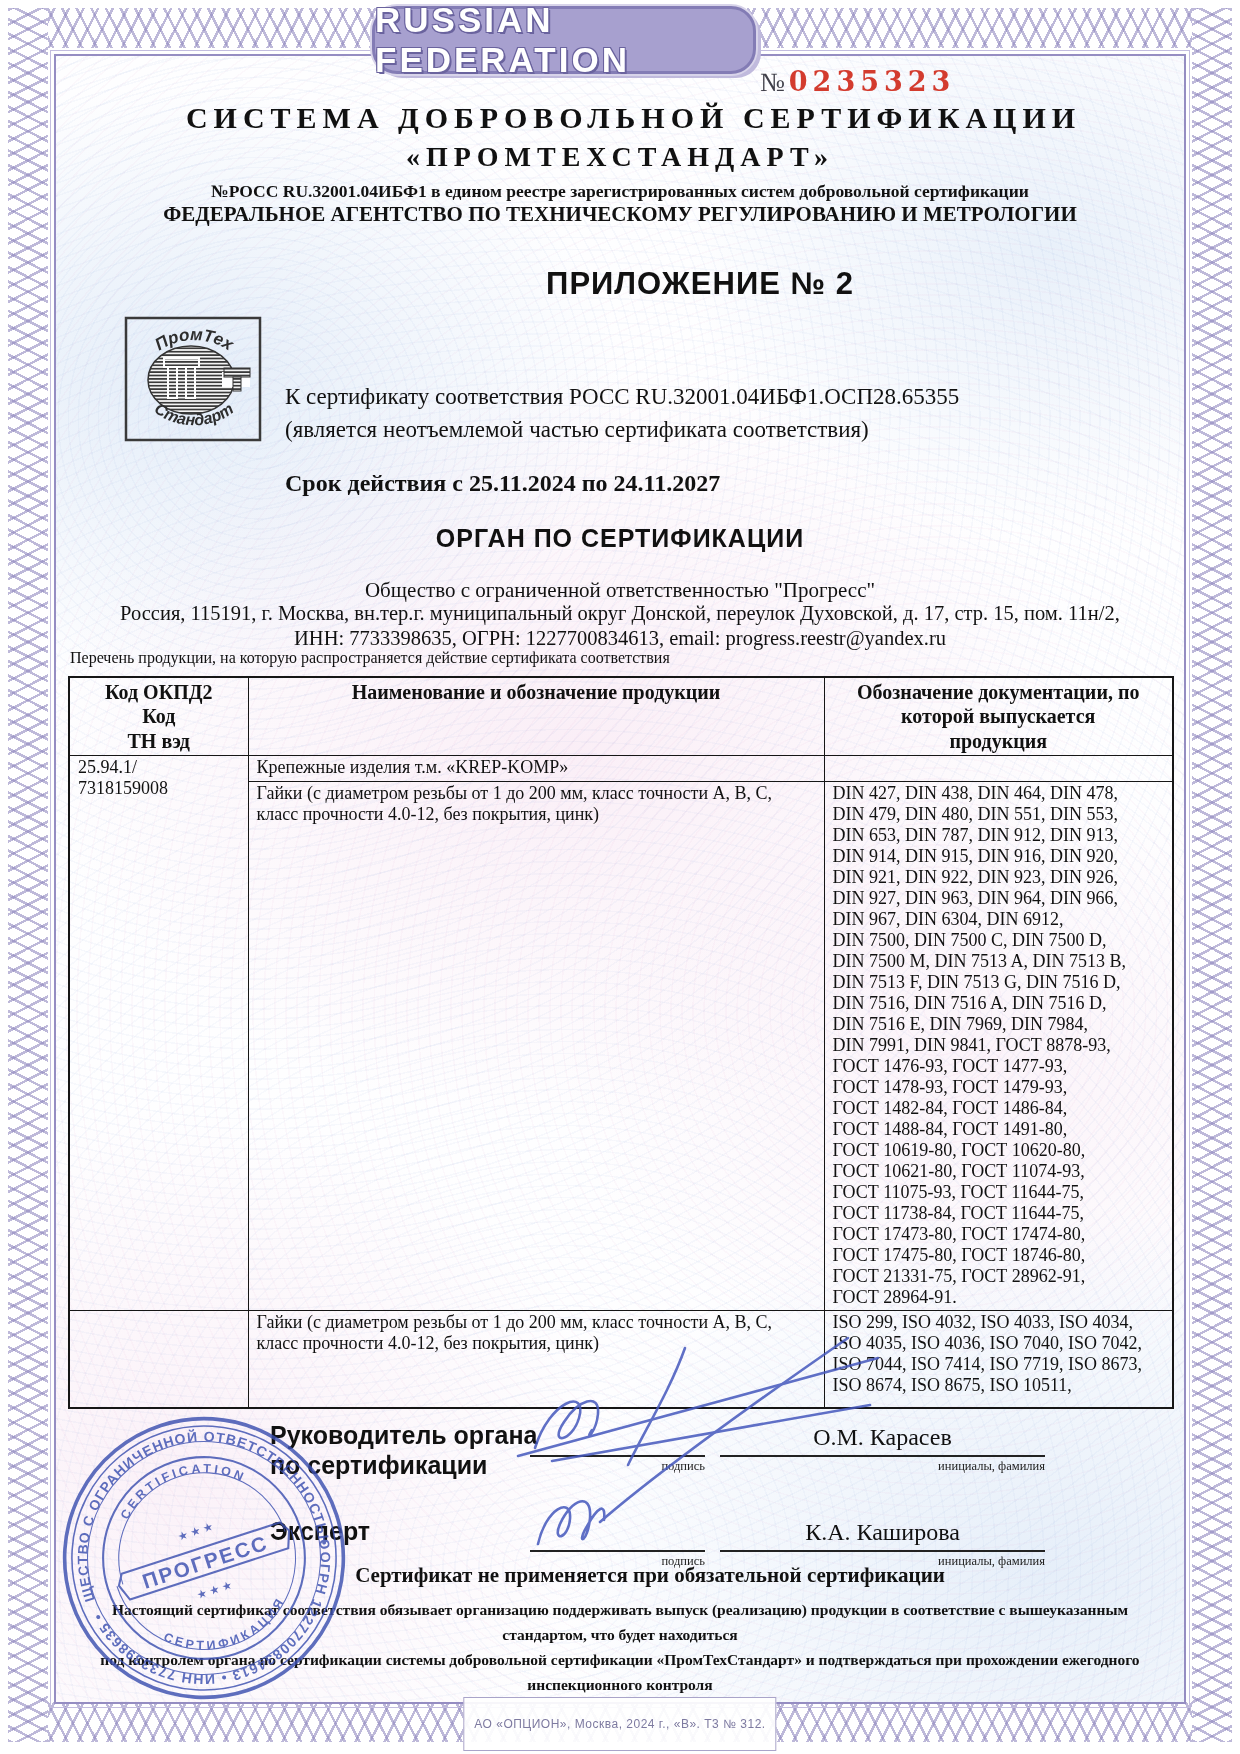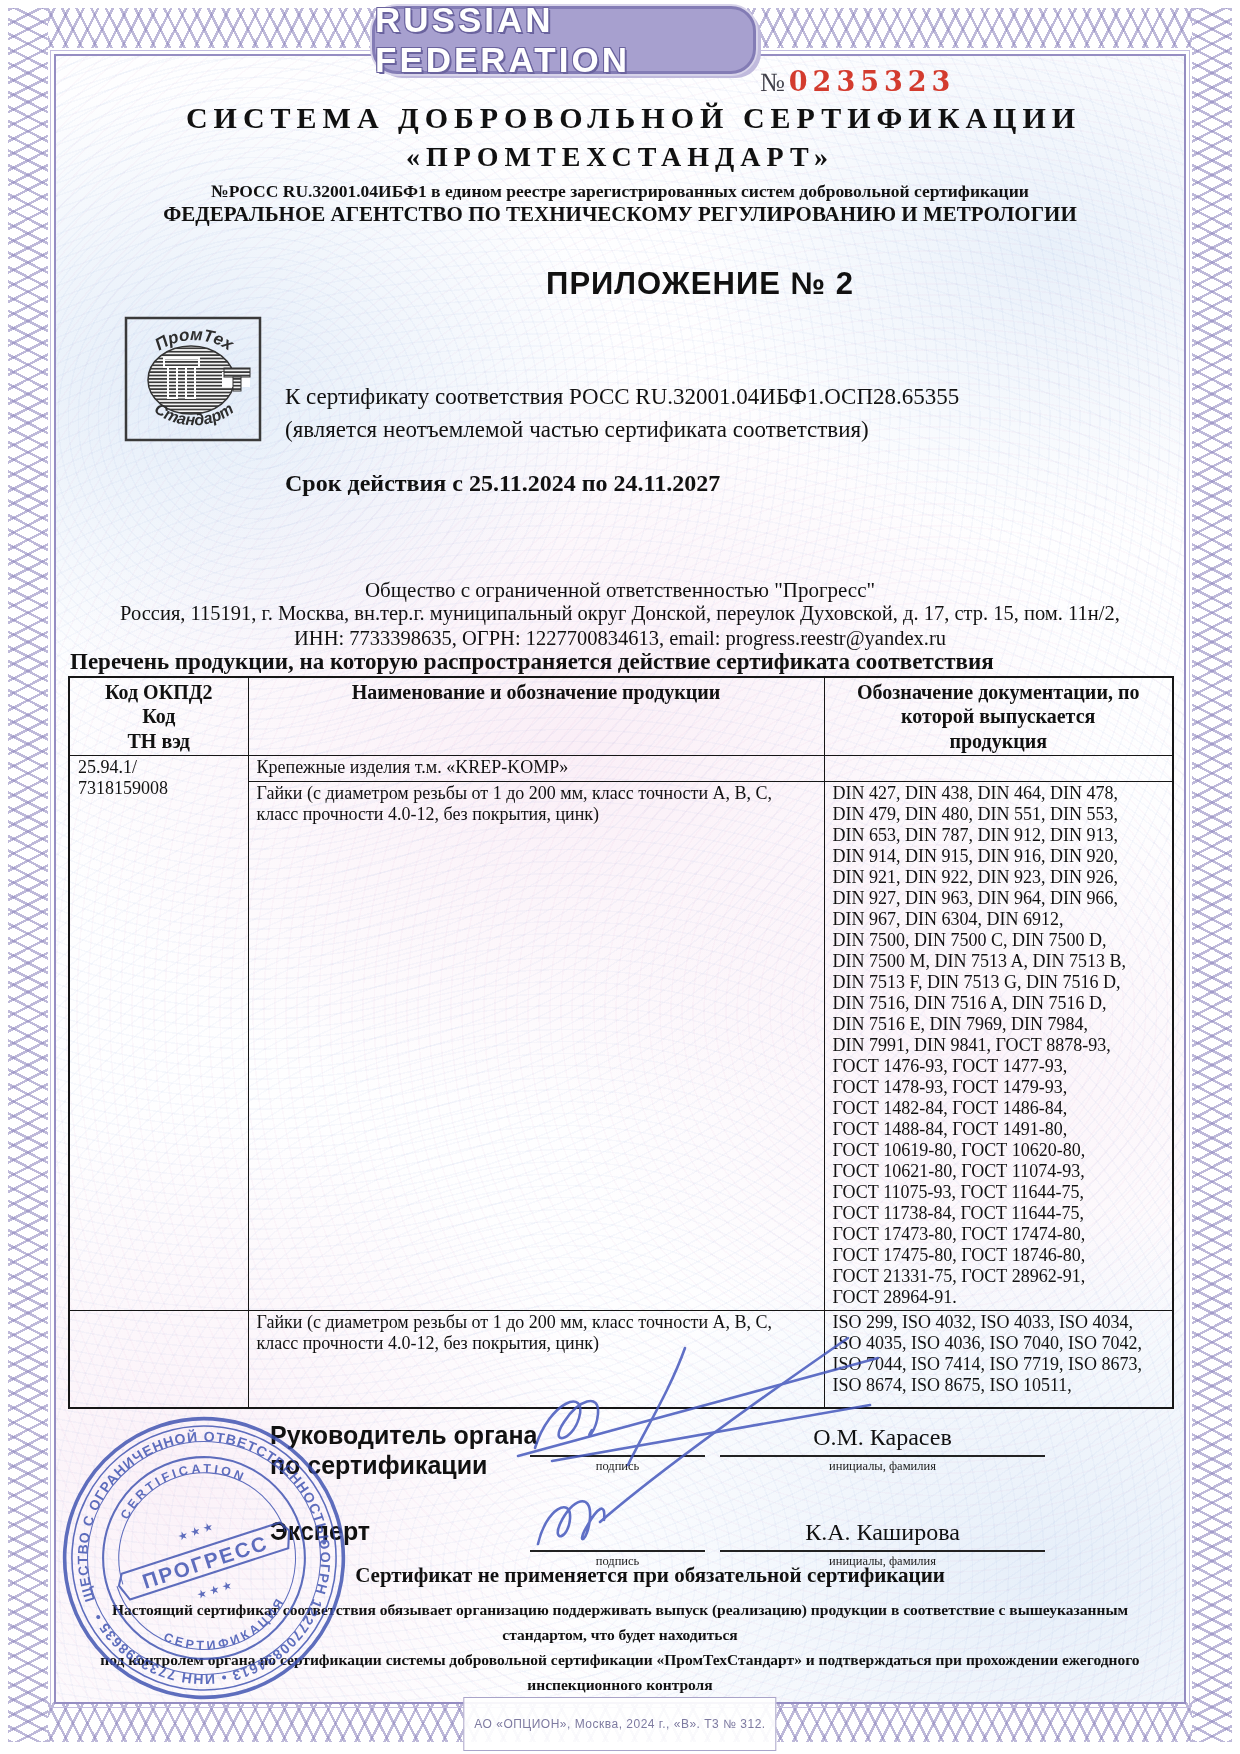--- a/index.html
+++ b/index.html
@@ -63,21 +63,21 @@
   .agency-line { top:202px; font-size:21px; font-weight:bold; }
   #appendix-title { left:160px; right:0; top:266px; text-align:center; font-size:31px; font-weight:bold; letter-spacing:1px; }
   #to-cert   { left:285px; top:384px; font-size:23px; }
   #cert-note { left:285px; top:417px; font-size:23px; }
   #validity  { left:285px; top:470px; font-size:24px; font-weight:600; }
   #organ-title { top:524px; font-size:25px; font-weight:bold; letter-spacing:1px; }
   #body-number { top:553px; font-size:22px; }
   #company     { top:578px; font-size:21px; }
   #address     { top:602px; font-size:20.5px; }
   #contacts    { top:627px; font-size:20.5px; }
-  #products-heading { left:70px; top:649px; font-size:23px; font-weight:bold; }
+  #products-heading { left:70px; top:649px; font-size:16px; font-weight:normal; }
   
   #products-table {
     position:absolute; left:68px; top:676px; width:1104px;
     border-collapse:collapse; table-layout:fixed;
     border:2.5px solid #161616;
   }
   #products-table th, #products-table td { border:1.6px solid #161616; }
   #products-table th {
     font-weight:bold; font-size:20px; text-align:center; vertical-align:top;
     padding:2px 4px; line-height:1.22; height:70px; white-space:pre-line;
@@ -86,21 +86,21 @@
     font-size:18px; vertical-align:top; padding:1px 8px; line-height:21px; white-space:pre-line;
   }
   tr.row-a td { height:23px; line-height:22px; }
   td.code-cell { line-height:23px; font-size:18.5px; padding:1px 6px; }
   tr.row-b td { height:526px; }
   tr.row-c td { height:94px; line-height:23px; }
   td.docs-cell { padding-left:10px; font-size:18.5px; }
   
   .role-label { left:270px; font-family:"Liberation Sans", sans-serif; font-weight:bold; font-size:25px; line-height:30px; white-space:pre-line; }
   .sig-rule  { border-top:2px solid #222; height:0; }
-  .small-cap { font-size:12.5px; text-align:center; color:#222; }
+  .small-cap { font-size:12.5px; text-align:right; color:#222; }
   .person-name { font-size:24px; text-align:center; }
   #restriction { left:60px; width:1180px; text-align:center; top:1563px; font-size:21px; font-weight:bold; }
   #disclaimer { left:70px; width:1100px; top:1597px; text-align:center; font-weight:bold; font-size:15.5px; line-height:25px; }
   #imprint {
     left:50%; transform:translateX(-50%); top:1697px; z-index:8;
     font-family:"Liberation Sans", sans-serif; font-size:12px; color:#7d7aa0;
     background:rgba(255,255,255,.92); border:1px solid #a9a4c9; padding:19px 10px; letter-spacing:.5px;
   }
   #stamp { left:48px; top:1402px; width:312px; height:312px; z-index:6; opacity:.82; }
   #ink   { left:480px; top:1330px; width:620px; height:260px; z-index:7; }
@@ -160,20 +160,21 @@
     <path id="logoArcBot" d="M20,84 A56,46 0 0 0 120,84" fill="none"></path>
     <text font-family="Liberation Sans, sans-serif" font-size="16" font-weight="bold" fill="#2d2d2d" font-style="italic">
       <textPath href="#logoArcBot" startOffset="50%" text-anchor="middle">Стандарт</textPath>
     </text>
   </svg>
 
   <div id="to-cert" class="abs">К сертификату соответствия РОСС RU.32001.04ИБФ1.ОСП28.65355</div>
   <div id="cert-note" class="abs">(является неотъемлемой частью сертификата соответствия)</div>
   <div id="validity" class="abs">Срок действия с 25.11.2024 по 24.11.2027</div>
 
+  <div id="organ-title" class="abs centerline sans">ОРГАН ПО СЕРТИФИКАЦИИ</div>
   <div id="company" class="abs centerline">Общество с ограниченной ответственностью "Прогресс"</div>
   <div id="address" class="abs centerline">Россия, 115191, г. Москва, вн.тер.г. муниципальный округ Донской, переулок Духовской, д. 17, стр. 15, пом. 11н/2,</div>
   <div id="contacts" class="abs centerline">ИНН: 7733398635, ОГРН: 1227700834613, email: progress.reestr@yandex.ru</div>
   <div id="products-heading" class="abs">Перечень продукции, на которую распространяется действие сертификата соответствия</div>
 
   <table id="products-table">
     <colgroup>
         <col style="width:179px">
         <col style="width:576px">
         <col style="width:349px">

